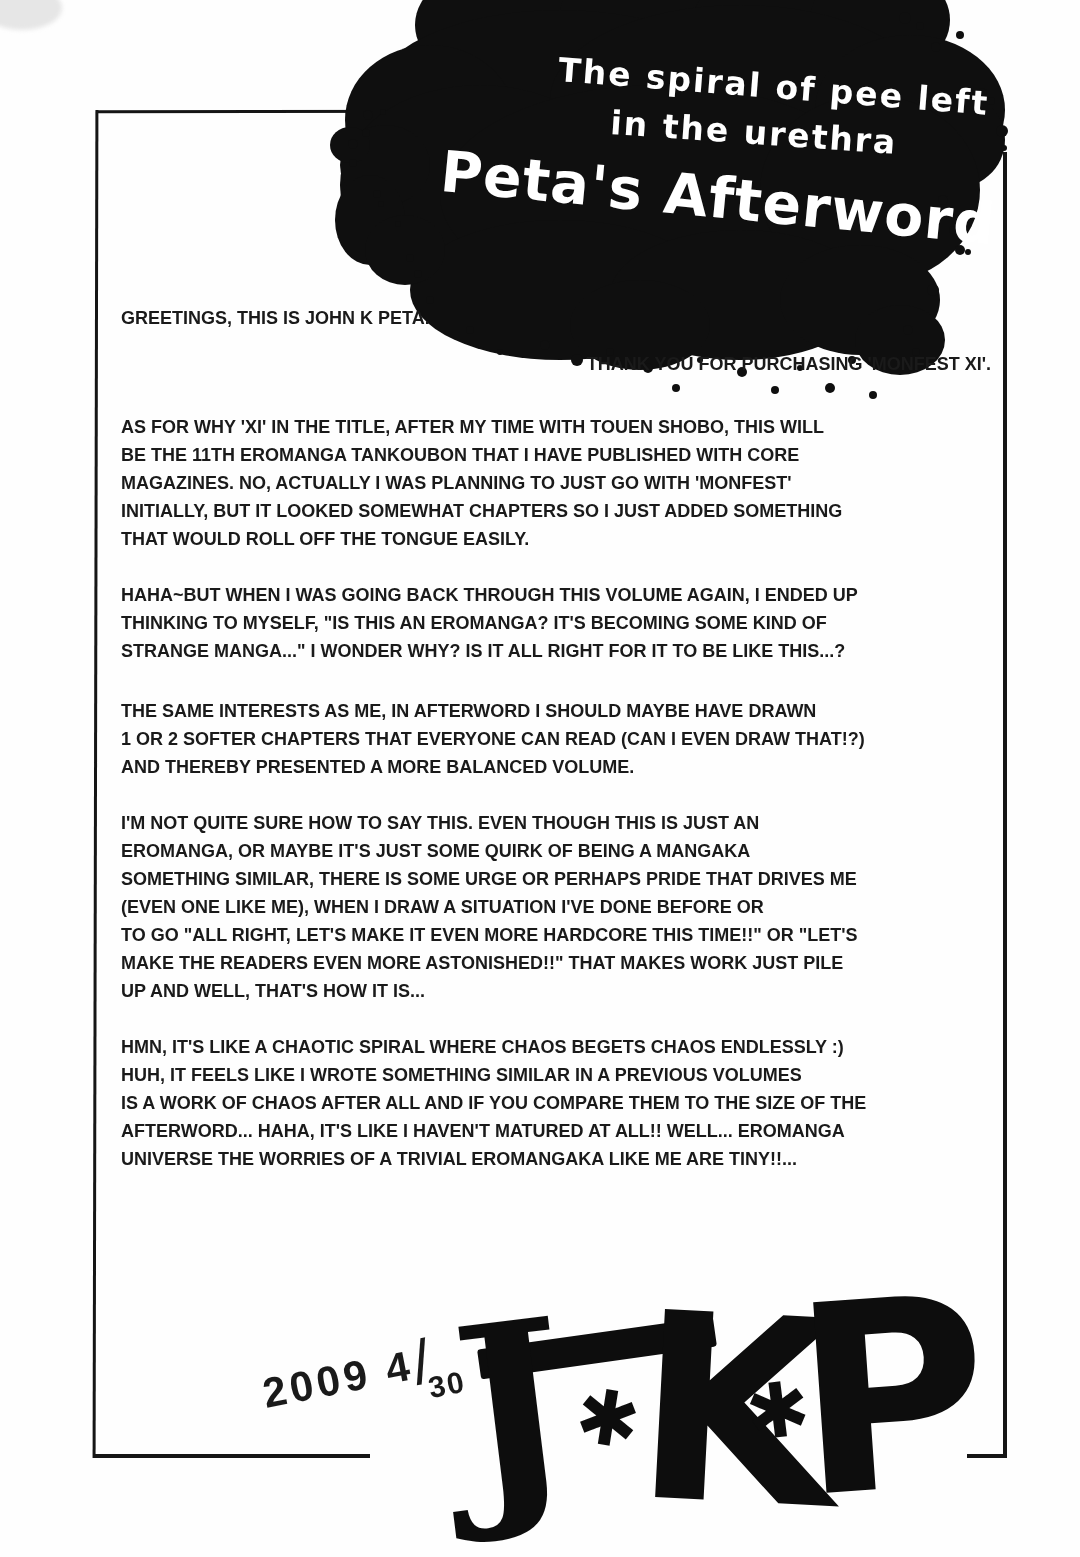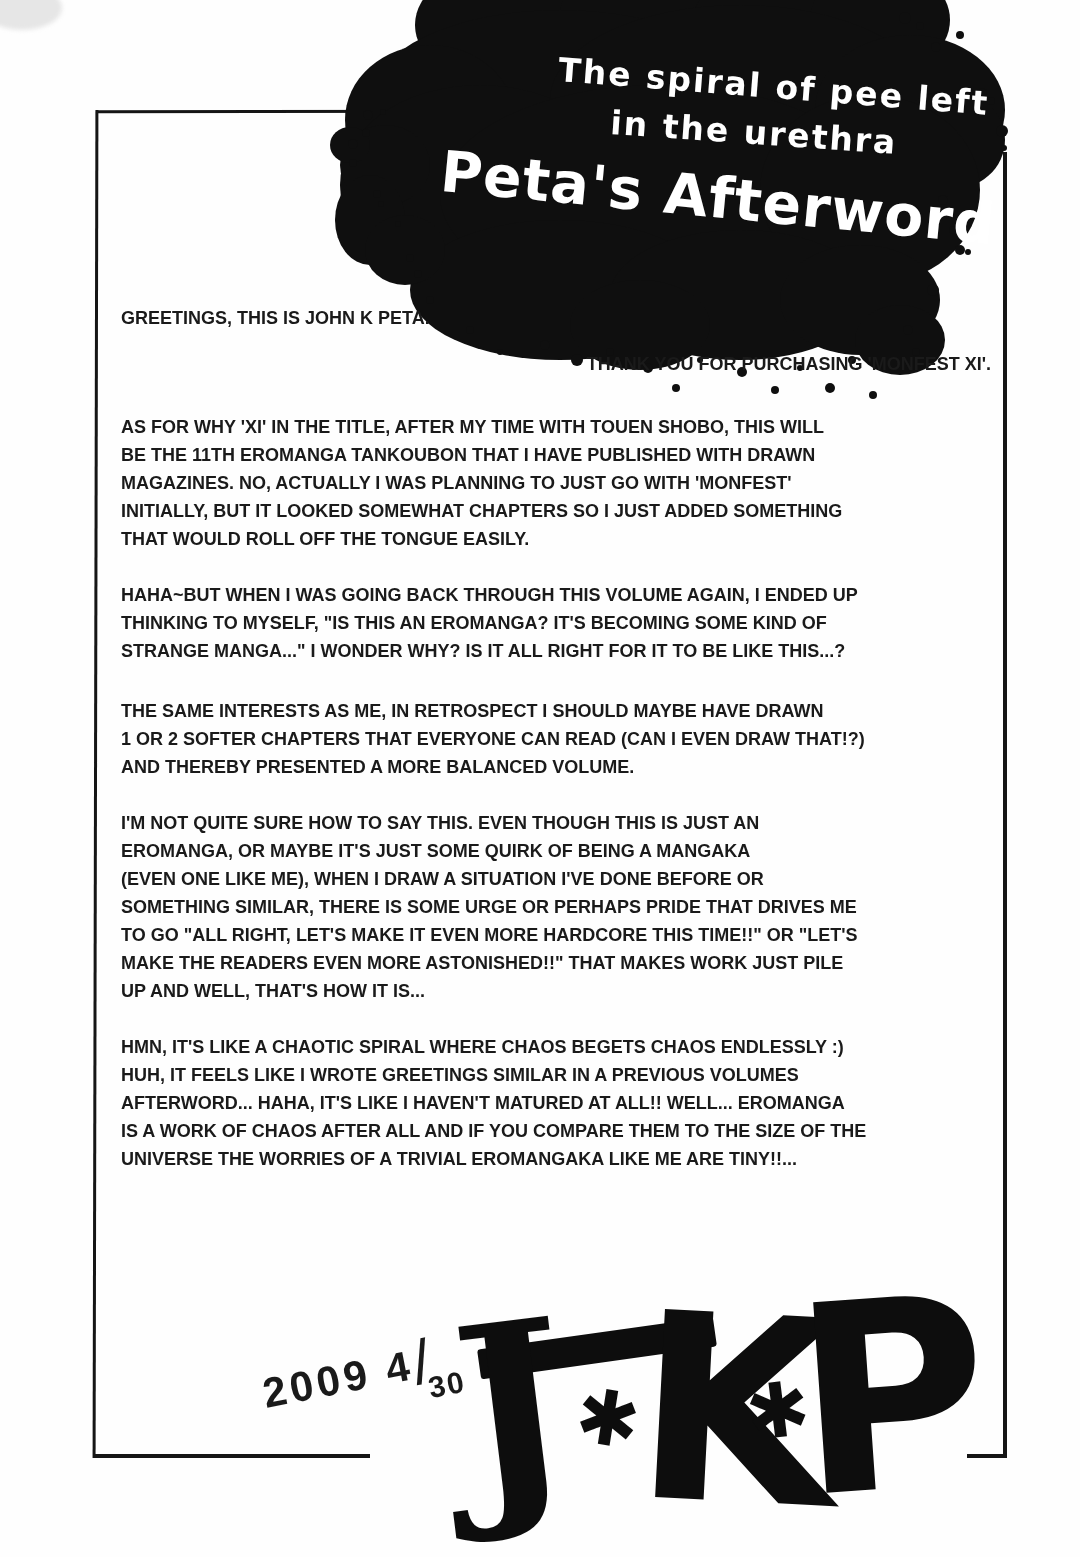--- a/index.html
+++ b/index.html
@@ -137,49 +137,49 @@
 
   <div class="afterword">
     <div class="para m18">
       <div class="tline">GREETINGS, THIS IS JOHN K PETA.</div>
     </div>
     <div class="para m35">
       <div class="tline">THANK YOU FOR PURCHASING 'MONFEST XI'.</div>
     </div>
     <div class="para">
       <div class="tline">AS FOR WHY 'XI' IN THE TITLE, AFTER MY TIME WITH TOUEN SHOBO, THIS WILL</div>
-      <div class="tline">BE THE 11TH EROMANGA TANKOUBON THAT I HAVE PUBLISHED WITH DRAWN</div>
+      <div class="tline">BE THE 11TH EROMANGA TANKOUBON THAT I HAVE PUBLISHED WITH CORE</div>
       <div class="tline">MAGAZINES. NO, ACTUALLY I WAS PLANNING TO JUST GO WITH 'MONFEST'</div>
       <div class="tline">INITIALLY, BUT IT LOOKED SOMEWHAT CHAPTERS SO I JUST ADDED SOMETHING</div>
       <div class="tline">THAT WOULD ROLL OFF THE TONGUE EASILY.</div>
     </div>
     <div class="para m31">
       <div class="tline">HAHA~BUT WHEN I WAS GOING BACK THROUGH THIS VOLUME AGAIN, I ENDED UP</div>
       <div class="tline">THINKING TO MYSELF, "IS THIS AN EROMANGA? IT'S BECOMING SOME KIND OF</div>
       <div class="tline">STRANGE MANGA..." I WONDER WHY? IS IT ALL RIGHT FOR IT TO BE LIKE THIS...?</div>
     </div>
     <div class="para">
-      <div class="tline">THE SAME INTERESTS AS ME, IN RETROSPECT I SHOULD MAYBE HAVE DRAWN</div>
+      <div class="tline">THE SAME INTERESTS AS ME, IN AFTERWORD I SHOULD MAYBE HAVE DRAWN</div>
       <div class="tline">1 OR 2 SOFTER CHAPTERS THAT EVERYONE CAN READ (CAN I EVEN DRAW THAT!?)</div>
       <div class="tline">AND THEREBY PRESENTED A MORE BALANCED VOLUME.</div>
     </div>
     <div class="para m24">
       <div class="tline">I'M NOT QUITE SURE HOW TO SAY THIS. EVEN THOUGH THIS IS JUST AN</div>
       <div class="tline">EROMANGA, OR MAYBE IT'S JUST SOME QUIRK OF BEING A MANGAKA</div>
+      <div class="tline">SOMETHING SIMILAR, THERE IS SOME URGE OR PERHAPS PRIDE THAT DRIVES ME</div>
       <div class="tline">(EVEN ONE LIKE ME), WHEN I DRAW A SITUATION I'VE DONE BEFORE OR</div>
-      <div class="tline">SOMETHING SIMILAR, THERE IS SOME URGE OR PERHAPS PRIDE THAT DRIVES ME</div>
       <div class="tline">TO GO "ALL RIGHT, LET'S MAKE IT EVEN MORE HARDCORE THIS TIME!!" OR "LET'S</div>
       <div class="tline">MAKE THE READERS EVEN MORE ASTONISHED!!" THAT MAKES WORK JUST PILE</div>
       <div class="tline">UP AND WELL, THAT'S HOW IT IS...</div>
     </div>
     <div class="para">
       <div class="tline">HMN, IT'S LIKE A CHAOTIC SPIRAL WHERE CHAOS BEGETS CHAOS ENDLESSLY :)</div>
-      <div class="tline">HUH, IT FEELS LIKE I WROTE GREETINGS SIMILAR IN A PREVIOUS VOLUMES</div>
+      <div class="tline">HUH, IT FEELS LIKE I WROTE SOMETHING SIMILAR IN A PREVIOUS VOLUMES</div>
+      <div class="tline">IS A WORK OF CHAOS AFTER ALL AND IF YOU COMPARE THEM TO THE SIZE OF THE</div>
       <div class="tline">AFTERWORD... HAHA, IT'S LIKE I HAVEN'T MATURED AT ALL!! WELL... EROMANGA</div>
-      <div class="tline">IS A WORK OF CHAOS AFTER ALL AND IF YOU COMPARE THEM TO THE SIZE OF THE</div>
       <div class="tline">UNIVERSE THE WORRIES OF A TRIVIAL EROMANGAKA LIKE ME ARE TINY!!...</div>
     </div>
   </div>
 
   <div class="date">
     <span class="date-main">2009 4</span><span class="date-slash">/</span><span class="date-sub">30</span>
   </div>
 
   <div class="signature">
     <div class="sig-jbar"></div>

